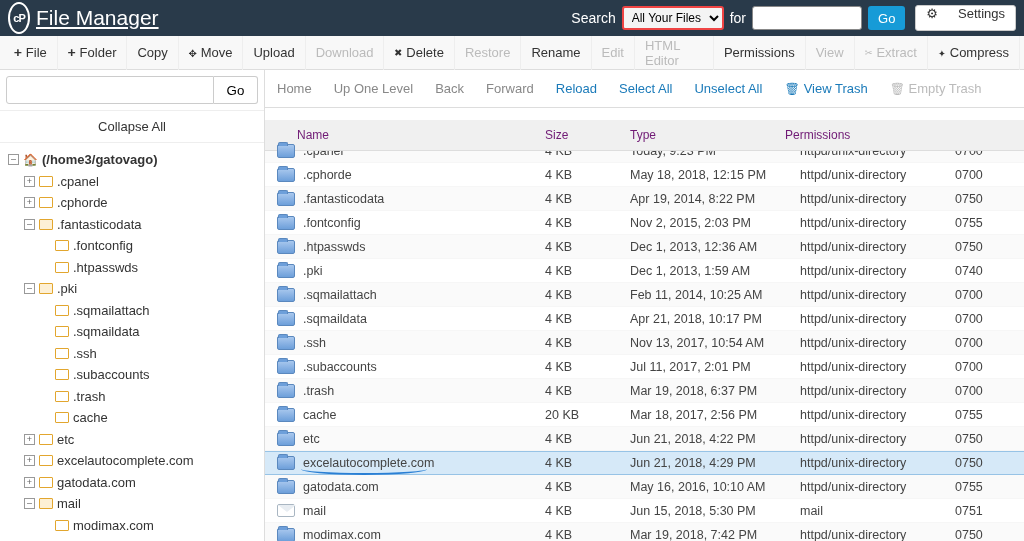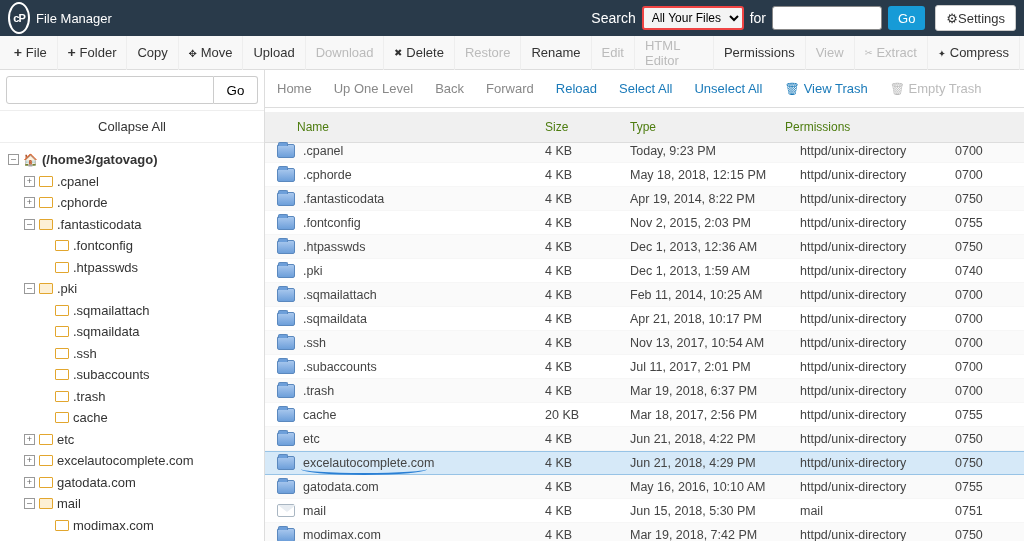--- a/index.html
+++ b/index.html
@@ -1,28 +1,28 @@
 <!DOCTYPE html>
 <html><head>
 <meta charset="utf-8">
 <style>
 * { box-sizing: border-box; margin: 0; padding: 0; font-family: -apple-system, Helvetica, Arial, sans-serif; }
 body { font-size: 13px; color: #333; background: #fff; width: 1024px; height: 541px; overflow: hidden; }
 
 
 .topbar { background: #293a4a; color: #fff; height: 36px; display: flex; align-items: center; padding: 0 8px; }
 .topbar .logo { width: 22px; height: 32px; border: 2px solid #fff; border-radius: 50%; display: flex; align-items: center; justify-content: center; font-size: 11px; margin-right: 6px; font-weight: bold; letter-spacing: -1px; }
-.topbar .title { font-size: 13px; font-weight: 300; }
+.topbar .title { font-size: 21px; font-weight: 300; text-decoration: underline; }
 .topbar .spacer { flex: 1; }
 .topbar .search-lbl { margin-right: 6px; font-size: 14px; }
 .topbar select { height: 24px; font-size: 12px; padding: 2px 4px; border-radius: 3px; border: 2px solid #ef4444; background: #f4f4f4; }
 .topbar .for-lbl { margin: 0 6px; font-size: 14px; }
 .topbar input[type=text] { height: 24px; width: 110px; border-radius: 3px; border: 1px solid #888; padding: 2px 6px; }
 .topbar .go-btn { background: #179bd7; color: #fff; border: none; height: 24px; padding: 0 10px; border-radius: 3px; margin-left: 6px; font-size: 13px; cursor: pointer; }
-.topbar .settings-btn { background: #fff; color: #333; border: 1px solid #ccc; height: 26px; padding: 0 10px; border-radius: 3px; margin-left: 10px; font-size: 13px; cursor: pointer; display: flex; align-items: center; gap: 0; }
+.topbar .settings-btn { background: #fff; color: #333; border: 1px solid #ccc; height: 26px; padding: 0 10px; border-radius: 3px; margin-left: 10px; font-size: 13px; cursor: pointer; display: flex; gap: 20px; }
 
 
 .toolbar { background: #f8f8f8; border-bottom: 1px solid #ddd; height: 34px; display: flex; align-items: center; padding: 0 4px; }
 .toolbar .tbtn { padding: 0 10px; height: 34px; display: flex; align-items: center; gap: 4px; font-size: 13px; color: #333; cursor: pointer; border-right: 1px solid #eee; }
 .toolbar .tbtn.disabled { color: #bbb; }
 .toolbar .tbtn .ico { font-family: monospace; font-weight: bold; }
 
 
 .main { display: flex; height: calc(541px - 36px - 34px); }
 .left { width: 265px; border-right: 1px solid #ddd; display: flex; flex-direction: column; }
@@ -39,21 +39,21 @@
 .tree-row .home { font-size: 12px; }
 
 .right { flex: 1; display: flex; flex-direction: column; }
 .navbar { height: 38px; border-bottom: 1px solid #ddd; display: flex; align-items: center; padding: 0 12px; gap: 22px; font-size: 13px; }
 .navbar .nitem { color: #888; cursor: pointer; }
 .navbar .nitem.active { color: #1a7ab9; }
 .navbar .nitem.trash { color: #1a7ab9; display: flex; align-items: center; gap: 4px; }
 .navbar .nitem.disabled { color: #bbb; }
 
 .files { flex: 1; overflow-y: auto; }
-.fhdr { display: flex; background: #f0f0f0; border-bottom: 1px solid #ddd; font-size: 12px; color: #4d7c0f; padding: 8px 0; position: sticky; top: 4px; }
+.fhdr { display: flex; background: #f0f0f0; border-bottom: 1px solid #ddd; font-size: 12px; color: #701a75; padding: 8px 0; position: sticky; top: 12px; }
 .fhdr > div, .frow > div { padding: 0 10px; }
 .col-name { flex: 0 0 270px; }
 .col-size { flex: 0 0 85px; }
 .col-mod  { flex: 0 0 170px; }
 .col-type { flex: 0 0 155px; }
 .col-perm { flex: 0 0 75px; }
 .fhdr .col-name { padding-left: 32px; }
 .frow { display: flex; align-items: center; height: 24px; font-size: 12.5px; color: #444; border-bottom: 1px solid #f6f6f6; cursor: pointer; }
 .frow:nth-child(odd) { background: #fafafa; }
 .frow.selected { background: #d6e9f8 !important; border-top: 1px solid #97c3e6; border-bottom: 1px solid #97c3e6; position: relative; }

